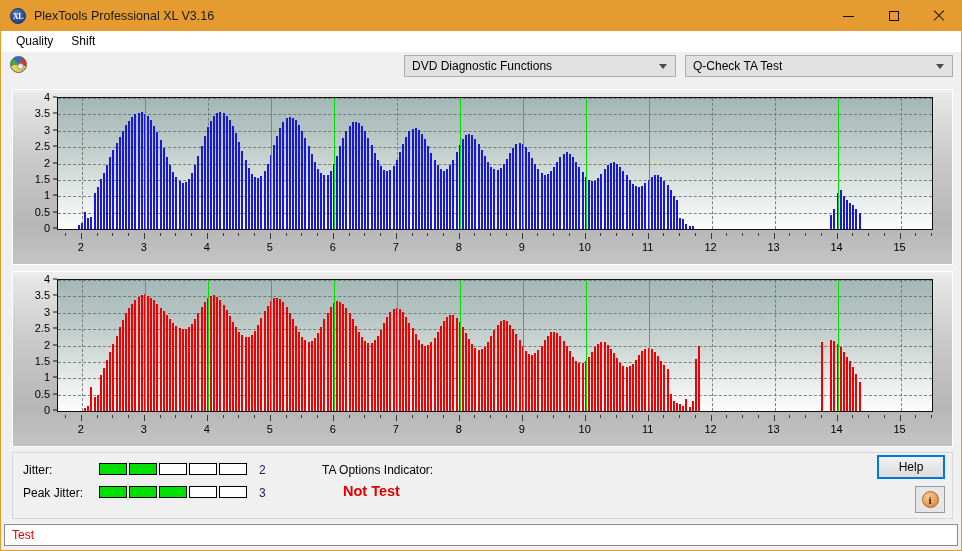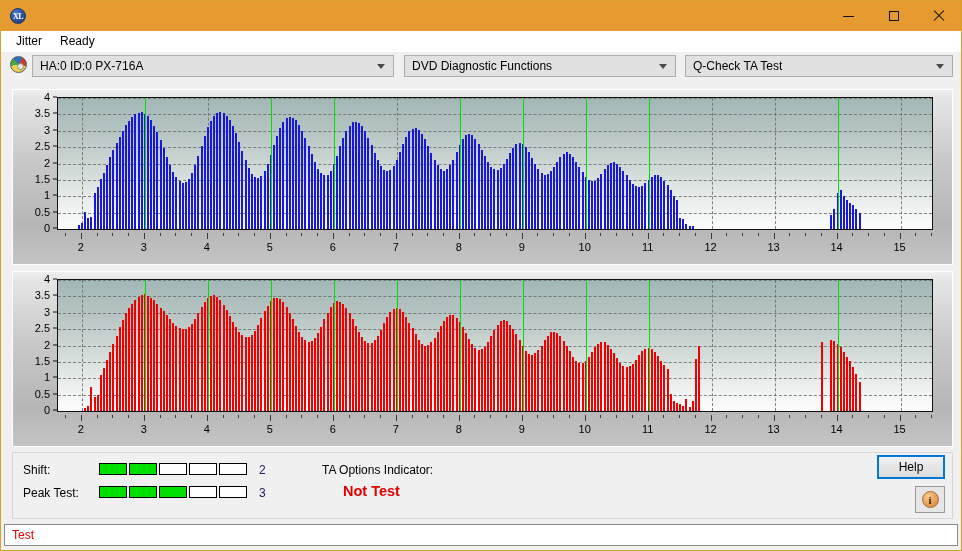--- a/index.html
+++ b/index.html
@@ -249,46 +249,43 @@
     font-size: 12px; color: #e00000;
   }
 </style>
 </head>
 <body>
 
 <div id="app">
 
   <div class="titlebar">
     <div class="app-icon">XL</div>
+    <div class="title-text">PlexTools Professional XL V3.16</div>
     <div class="winbtns">
       <div class="winbtn">
           <span class="wb-min"></span>
         </div>
       <div class="winbtn">
           <span class="wb-max"></span>
         </div>
       <div class="winbtn">
           <span class="wb-close"></span>
         </div>
     </div>
   </div>
 
   <div class="menubar">
-    <div class="menuitem">Jitter</div>
-    <div class="menuitem">Ready</div>
+    <div class="menuitem">Quality</div>
+    <div class="menuitem">Shift</div>
   </div>
 
   <div class="client">
 
     <div class="selrow">
       <div class="drive-icon"></div>
-      <div class="combo" id="combo-drive">
-        <span>HA:0 ID:0  PX-716A</span>
-        <span class="arrow"></span>
-      </div>
       <div class="combo" id="combo-func">
         <span>DVD Diagnostic Functions</span>
         <span class="arrow"></span>
       </div>
       <div class="combo" id="combo-test">
         <span>Q-Check TA Test</span>
         <span class="arrow"></span>
       </div>
     </div>
 
@@ -967,31 +964,31 @@
           <div class="xlabel" style="left: 527.674px;">10</div>
           <div class="xlabel" style="left: 590.643px;">11</div>
           <div class="xlabel" style="left: 653.611px;">12</div>
           <div class="xlabel" style="left: 716.579px;">13</div>
           <div class="xlabel" style="left: 779.548px;">14</div>
           <div class="xlabel" style="left: 842.516px;">15</div>
         </div>
     </div>
 
     <div class="resultpanel">
-      <div class="lbl" id="lbl-jitter">Shift:</div>
+      <div class="lbl" id="lbl-jitter">Jitter:</div>
       <div class="meter" id="meter-jitter">
           <div class="seg on" style="background: rgb(0, 224, 0);"></div>
           <div class="seg on" style="background: rgb(0, 224, 0);"></div>
           <div class="seg"></div>
           <div class="seg"></div>
           <div class="seg"></div>
         </div>
       <div class="meterval" id="val-jitter">2</div>
 
-      <div class="lbl" id="lbl-peakshift">Peak Test:</div>
+      <div class="lbl" id="lbl-peakshift">Peak Jitter:</div>
       <div class="meter" id="meter-peakshift">
           <div class="seg on" style="background: rgb(0, 224, 0);"></div>
           <div class="seg on" style="background: rgb(0, 224, 0);"></div>
           <div class="seg on" style="background: rgb(0, 224, 0);"></div>
           <div class="seg"></div>
           <div class="seg"></div>
         </div>
       <div class="meterval" id="val-peakshift">3</div>
 
       <div class="lbl" id="lbl-taq">TA Options Indicator:</div>

